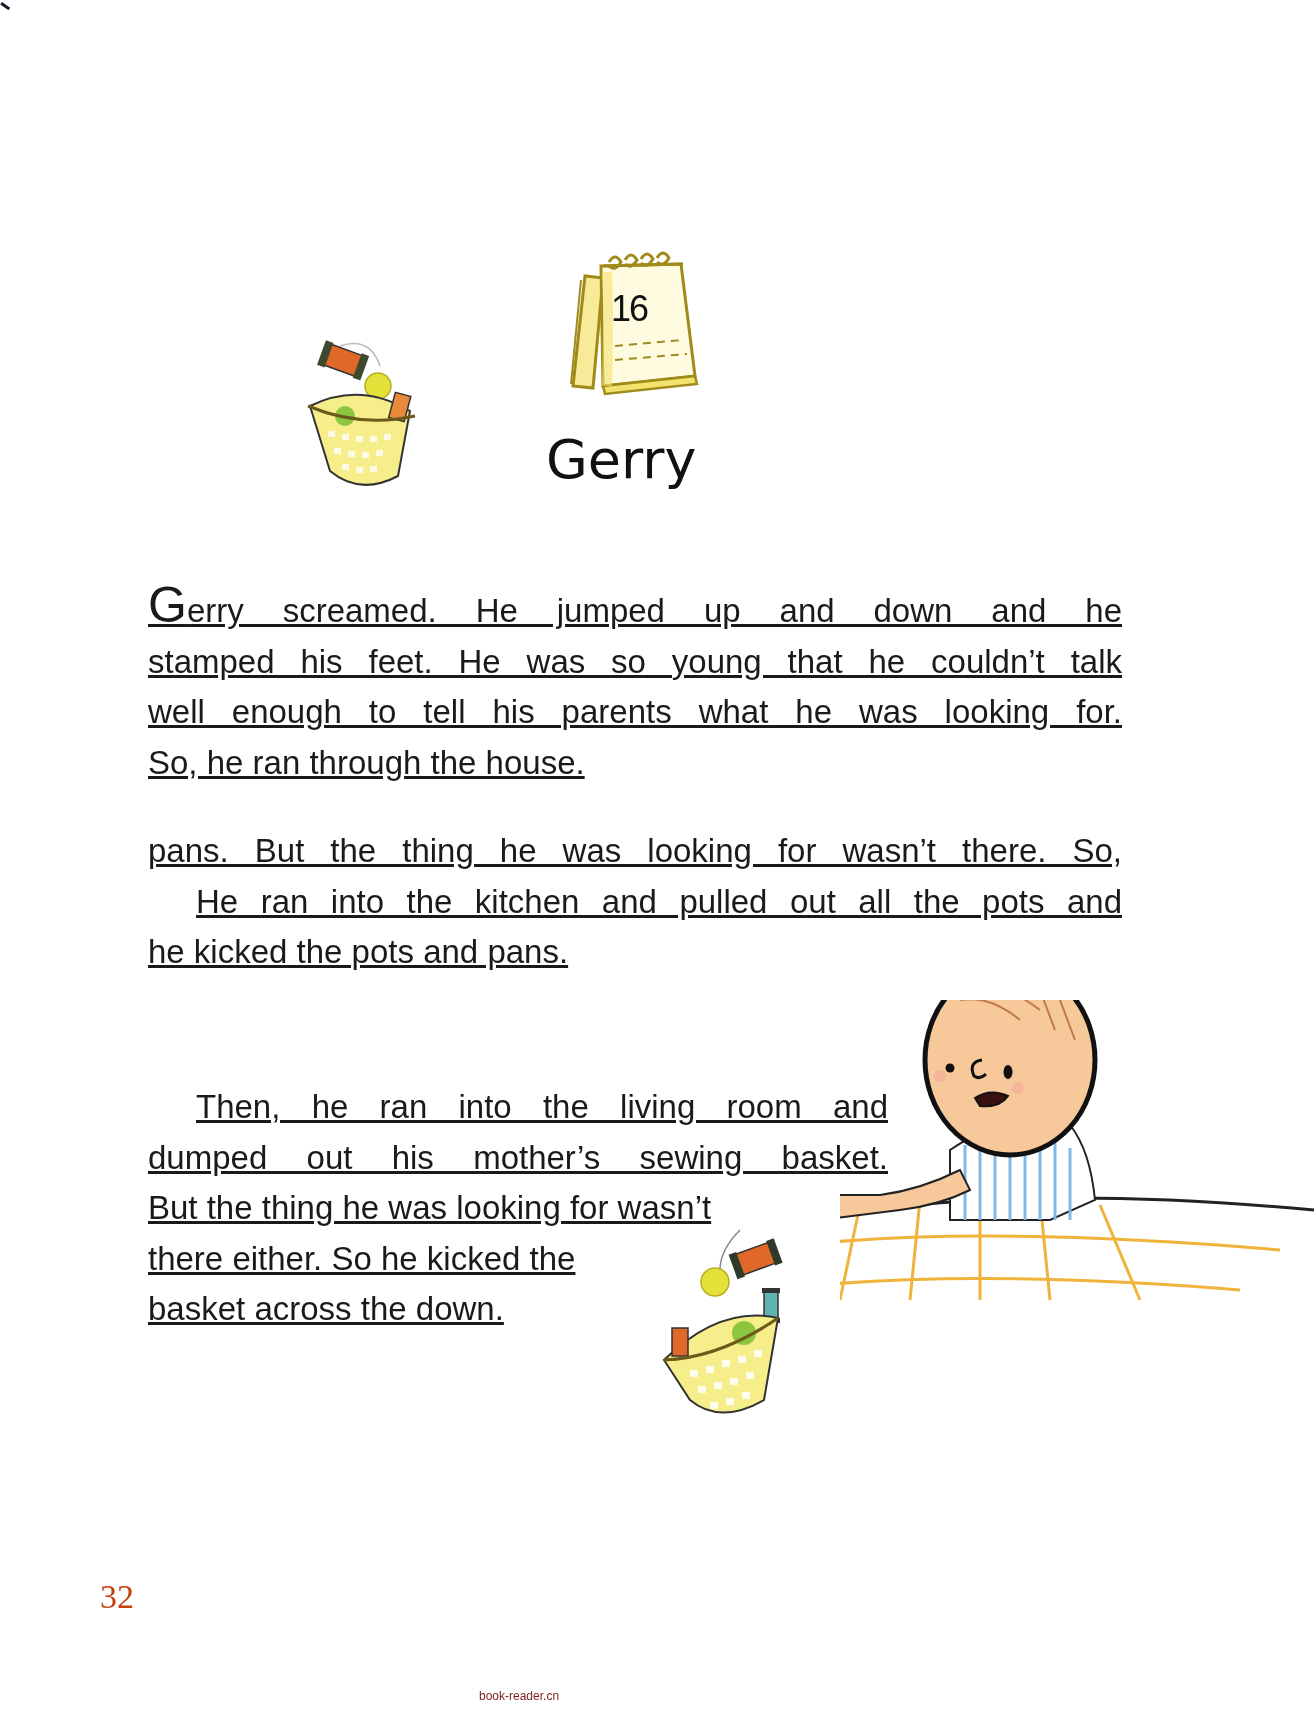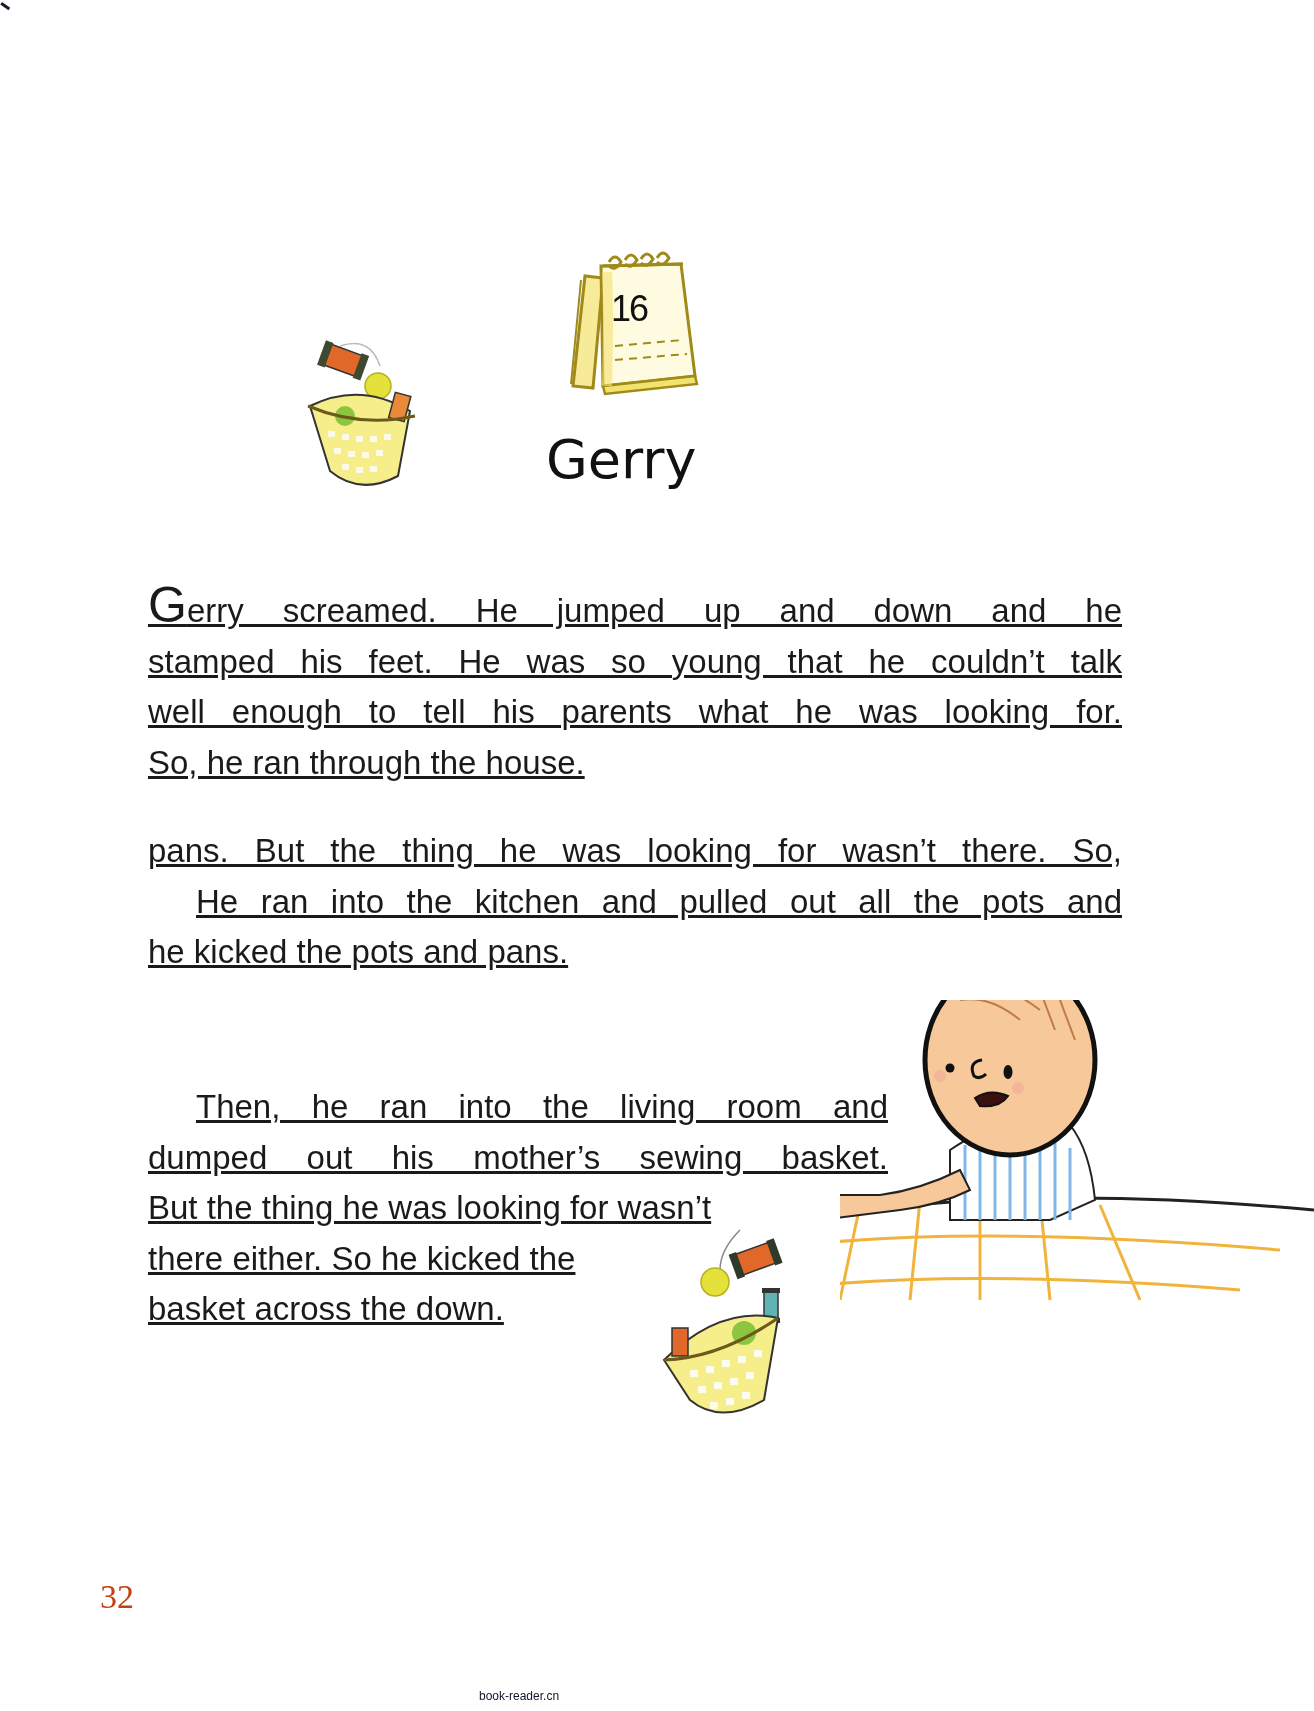--- a/index.html
+++ b/index.html
@@ -15,21 +15,21 @@
   .para .line { display: block; white-space: nowrap; }
   .p1 { left: 148px; top: 585px; width: 974px; }
   .p2 { left: 148px; top: 826px; width: 974px; }
   .p3 { left: 148px; top: 1064px; width: 740px; margin-top: 18px; }
   .drop-cap { font-size: 50px; line-height: 40px; font-weight: 400; }
   .just { text-align: justify; text-align-last: justify; }
   .indent { padding-left: 48px; }
   .basket-bottom { position: absolute; left: 660px; top: 1210px; width: 190px; height: 220px; }
   .boy { position: absolute; left: 840px; top: 1000px; width: 474px; height: 440px; }
   .page-number { position: absolute; left: 100px; top: 1560px; font-family: "Liberation Serif", "DejaVu Serif", serif; font-size: 34px; color: #c2410c; margin-top: 18px; }
-  .watermark { position: absolute; left: 479px; top: 1689px; font-family: "Liberation Sans", "DejaVu Sans", sans-serif; font-size: 12px; color: #0f172a; }
+  .watermark { position: absolute; left: 479px; top: 1689px; font-family: "Liberation Sans", "DejaVu Sans", sans-serif; font-size: 12px; color: #7f1d1d; }
 </style>
 </head>
 <body>
 
 <div class="corner-mark"></div>
 
 <div class="calendar">
   <svg viewBox="0 0 140 160">
     <path d="M22 40 L10 150 L30 152 L40 42 Z" fill="#f7eb9a" stroke="#a08a1a" stroke-width="3"></path>
     <path d="M18 44 L8 148" stroke="#a08a1a" stroke-width="2" fill="none"></path>

